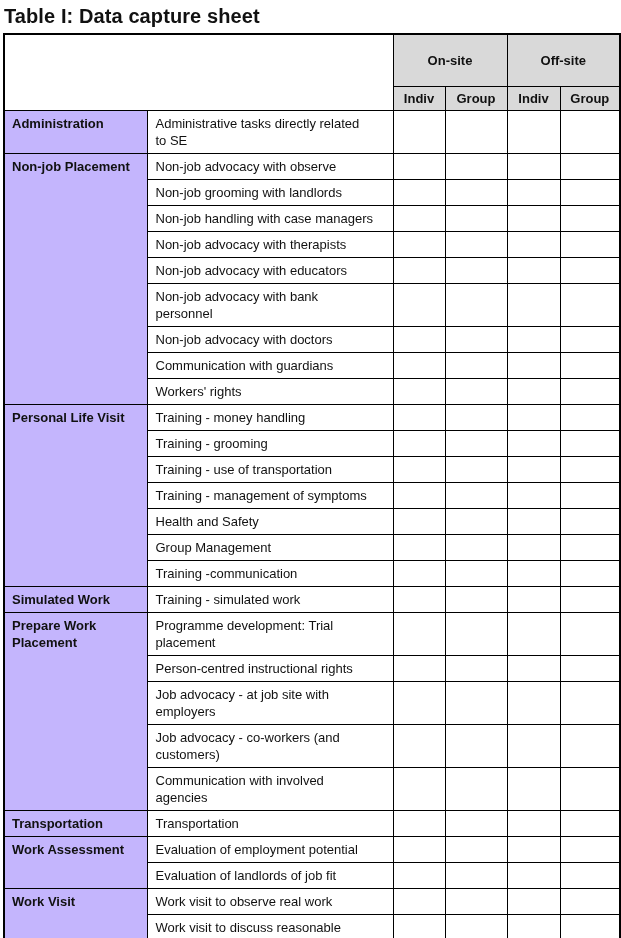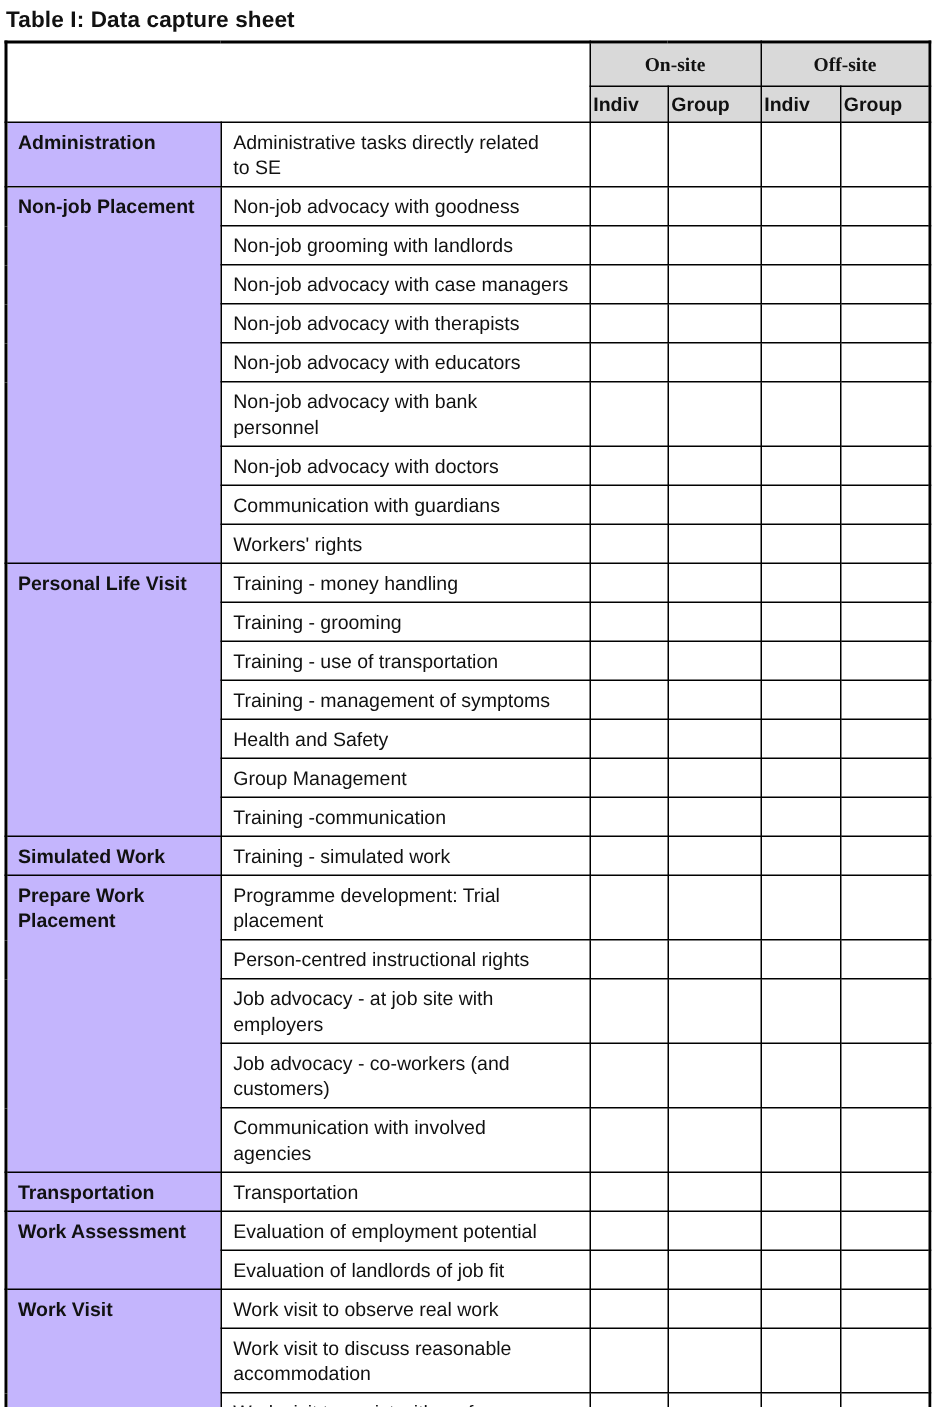--- a/index.html
+++ b/index.html
@@ -11,21 +11,21 @@
     color: #111111;
   }
   .page {
     width: 621px;
     height: 938px;
     box-sizing: border-box;
     padding: 4px 1px 0 3px;
     background: #ffffff;
   }
   .title {
-    font-size: 15px;
+    font-size: 20px;
     font-weight: bold;
     letter-spacing: 0.1px;
     padding: 1px 0 5px 1px;
   }
   table.capture {
     border-collapse: collapse;
     table-layout: fixed;
     width: 616px;
     border: 2px solid #000;
   }
@@ -34,27 +34,26 @@
     border: 1.5px solid #000;
     box-sizing: border-box;
     font-size: 13px;
     overflow: hidden;
   }
   th.span-head {
     background: #d9d9d9;
     font-weight: bold;
     text-align: center;
     height: 24px;
-    padding: 6px 2px;
-    font-family: Liberation Serif, serif;
+    padding: 18px 2px;
   }
   th.sub-head {
     background: #d9d9d9;
     font-weight: bold;
-    text-align: left;
+    text-align: center;
     height: 24px;
     padding: 2px 2px;
   }
   td.blank-corner {
     background: #ffffff;
   }
   td.category {
     background: #c4b5fd;
     font-weight: bold;
     vertical-align: top;
@@ -105,35 +104,35 @@
           <td class="category" rowspan="1">Administration</td>
           <td class="activity">Administrative tasks directly related
 to SE</td>
           <td class="tally"></td>
           <td class="tally"></td>
           <td class="tally"></td>
           <td class="tally"></td>
         </tr>
         <tr>
           <td class="category" rowspan="9">Non-job Placement</td>
-          <td class="activity">Non-job advocacy with goodness</td>
+          <td class="activity">Non-job advocacy with observe</td>
           <td class="tally"></td>
           <td class="tally"></td>
           <td class="tally"></td>
           <td class="tally"></td>
         </tr>
         <tr>
           <td class="activity">Non-job grooming with landlords</td>
           <td class="tally"></td>
           <td class="tally"></td>
           <td class="tally"></td>
           <td class="tally"></td>
         </tr>
         <tr>
-          <td class="activity">Non-job advocacy with case managers</td>
+          <td class="activity">Non-job handling with case managers</td>
           <td class="tally"></td>
           <td class="tally"></td>
           <td class="tally"></td>
           <td class="tally"></td>
         </tr>
         <tr>
           <td class="activity">Non-job advocacy with therapists</td>
           <td class="tally"></td>
           <td class="tally"></td>
           <td class="tally"></td>

